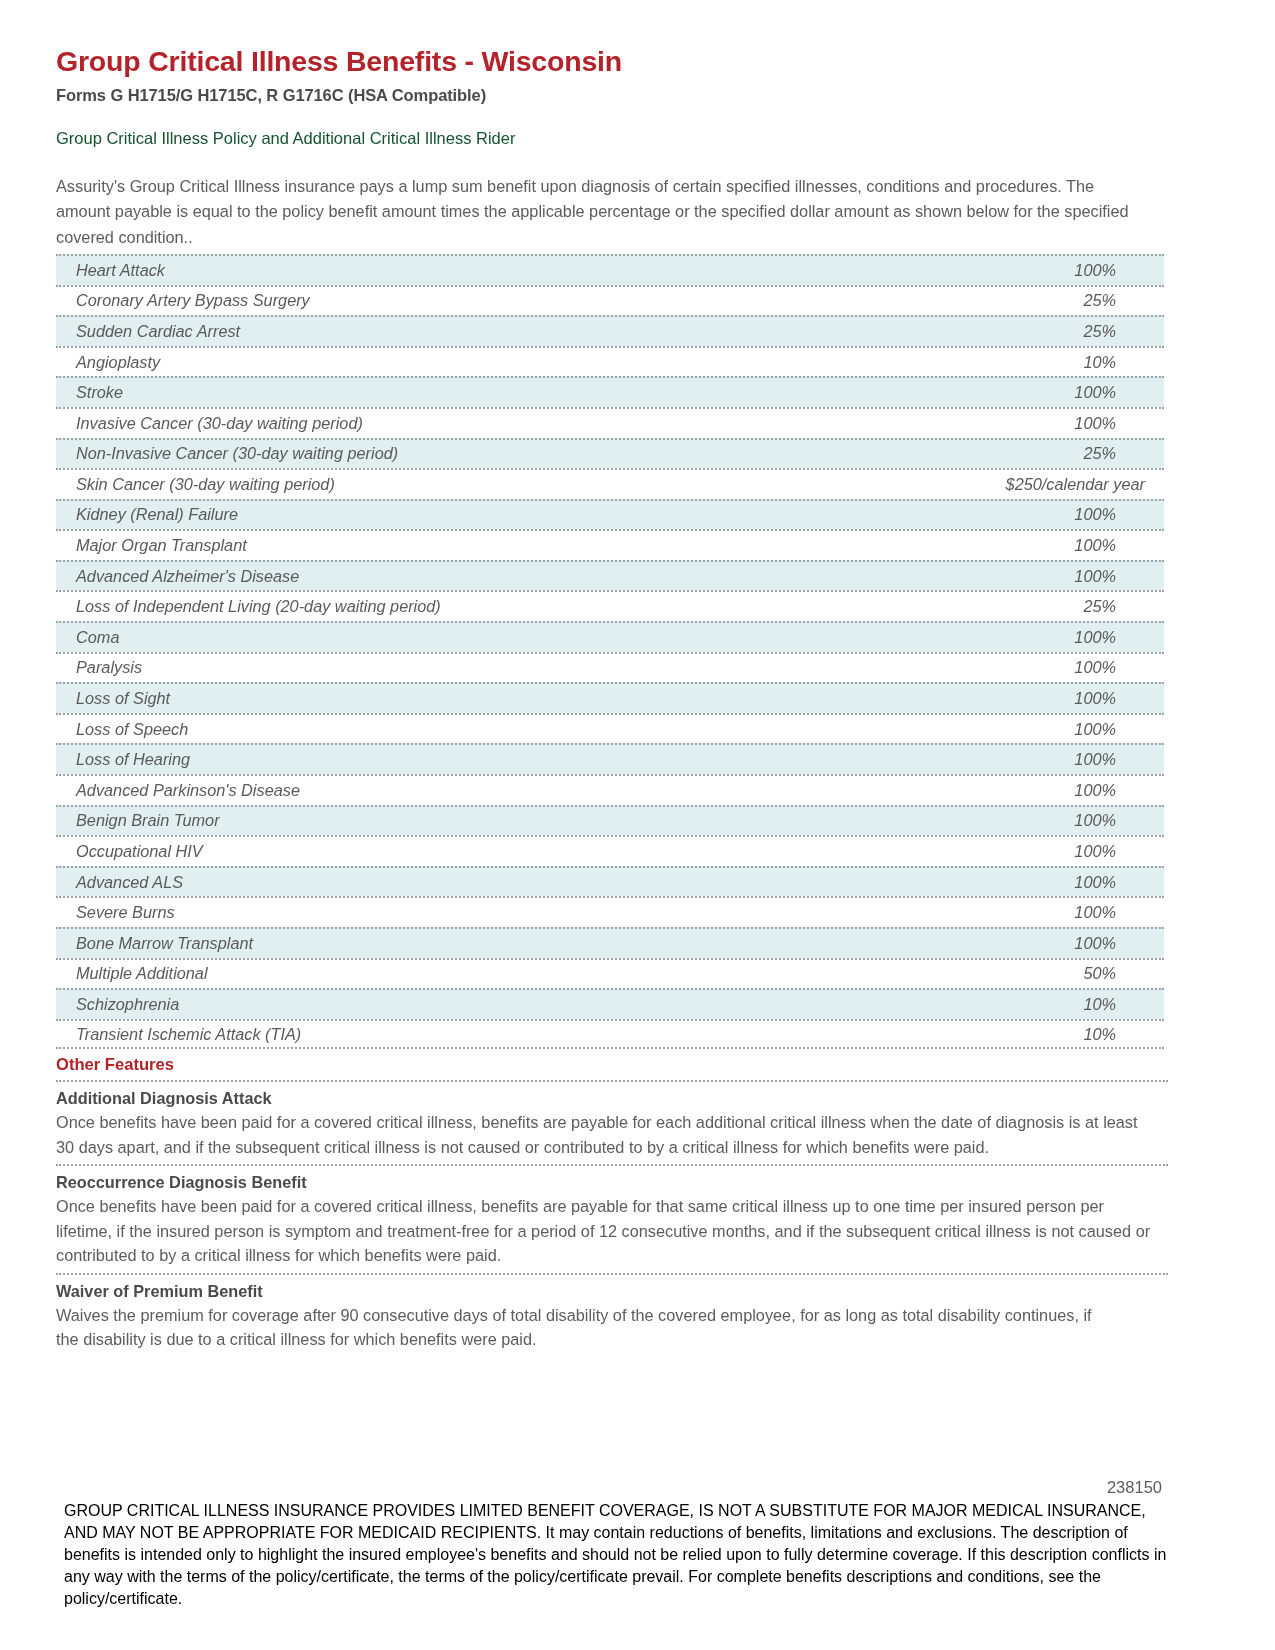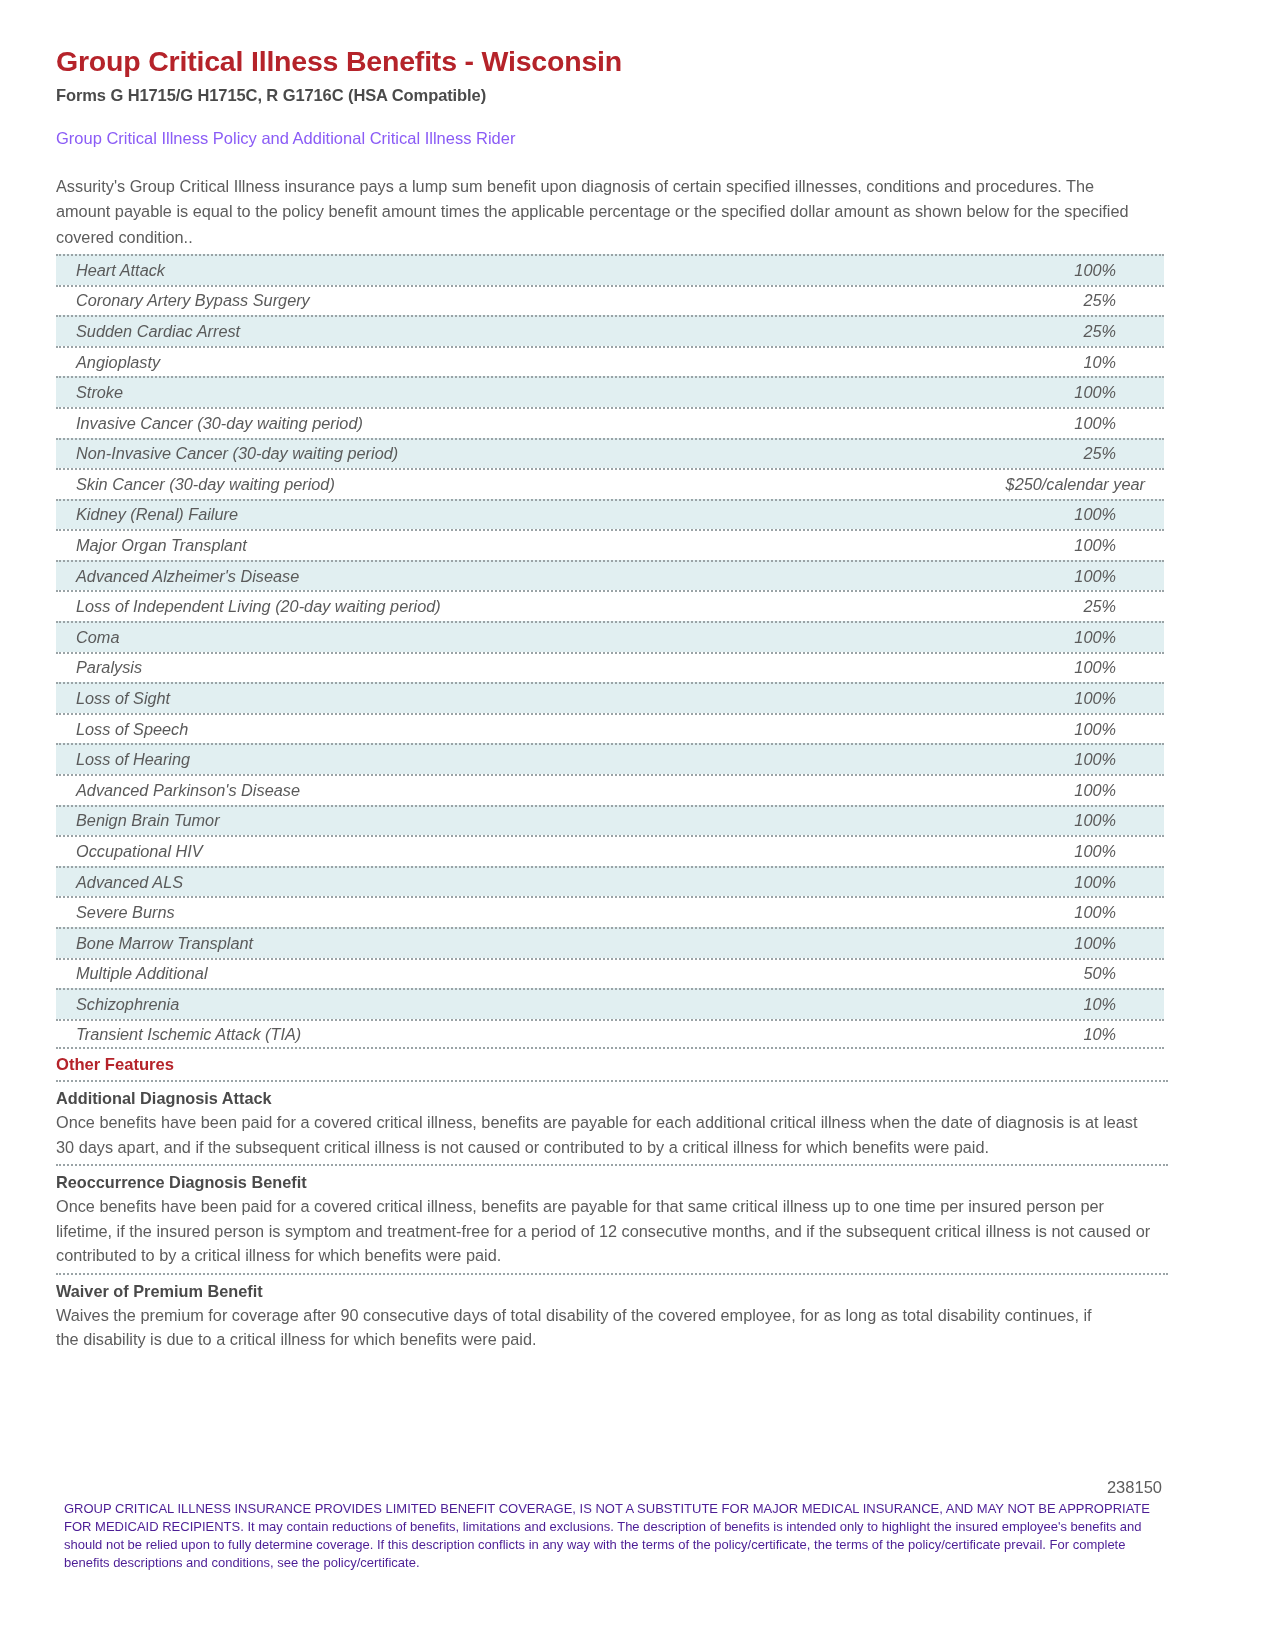--- a/index.html
+++ b/index.html
@@ -22,21 +22,21 @@
     color:#b5232a; letter-spacing:-0.2px;
     line-height:1.2;
   }
   .subtitle {
     margin:8px 0 0 0;
     font-size:16.5px; font-weight:bold; color:#4a4a4a;
     letter-spacing:-0.1px;
   }
   .rider {
     margin:24px 0 0 0;
-    font-size:16.5px; color:#8b5cf6; font-weight:normal;
+    font-size:16.5px; color:#14532d; font-weight:normal;
   }
   .intro {
     margin:26px 0 0 0;
     font-size:16.3px; color:#5c5c5c; line-height:1.55;
     width:1095px;
   }
 
   
   .benefit-table { margin-top:4px; width:1108px;font-style:italic; }
   .brow {
@@ -76,21 +76,21 @@
   }
   .feature.last p { width:1040px; }
 
   
   .footer { position:absolute; left:64px; top:1478px; width:1112px; }
   .docnum {
     text-align:right; font-size:16.5px; color:#5c5c5c;
     padding-right:14px; margin-bottom:3px;
   }
   .disclaimer {
-    font-size:13px; color:#4c1d95; line-height:1.38;
+    font-size:16px; color:#000000; line-height:1.38;
     width:1104px;
   }
 </style>
 </head>
 <body>
 
 <div class="page">
 
   <div class="content">
 

